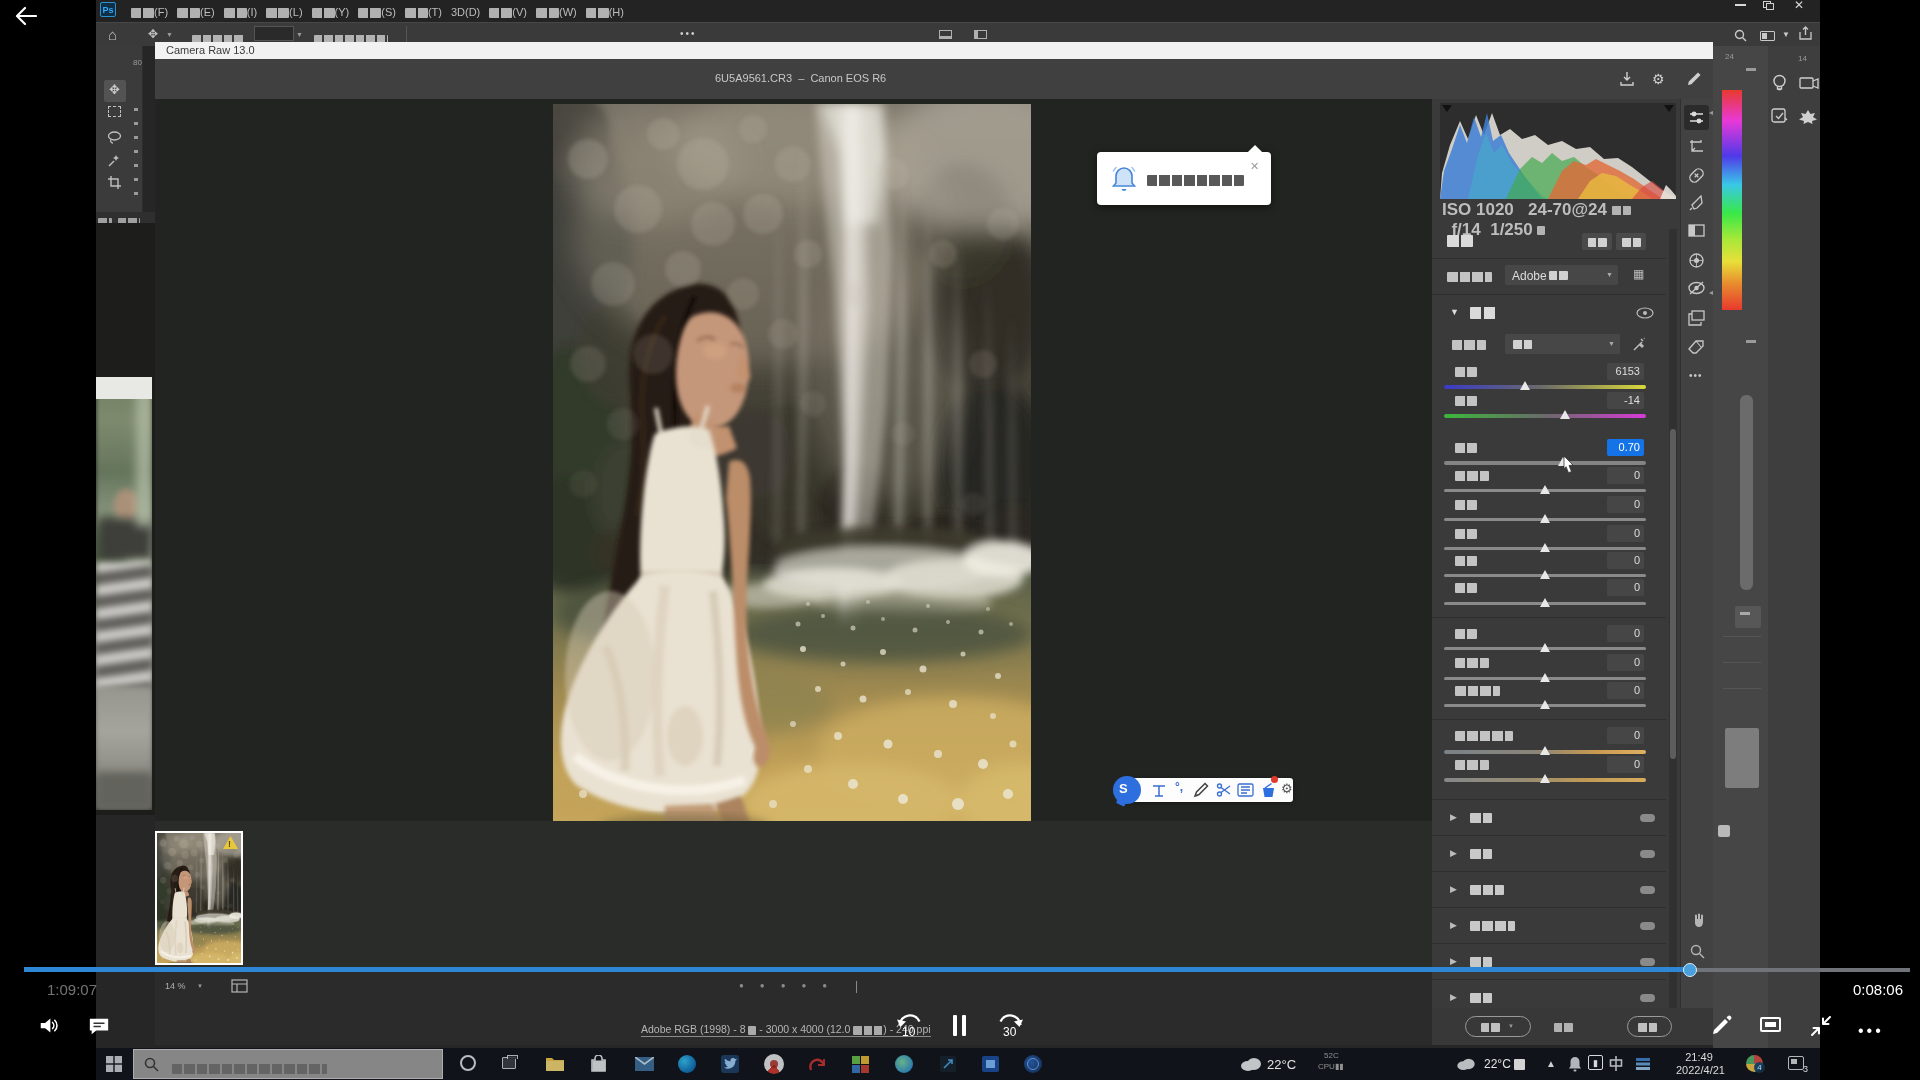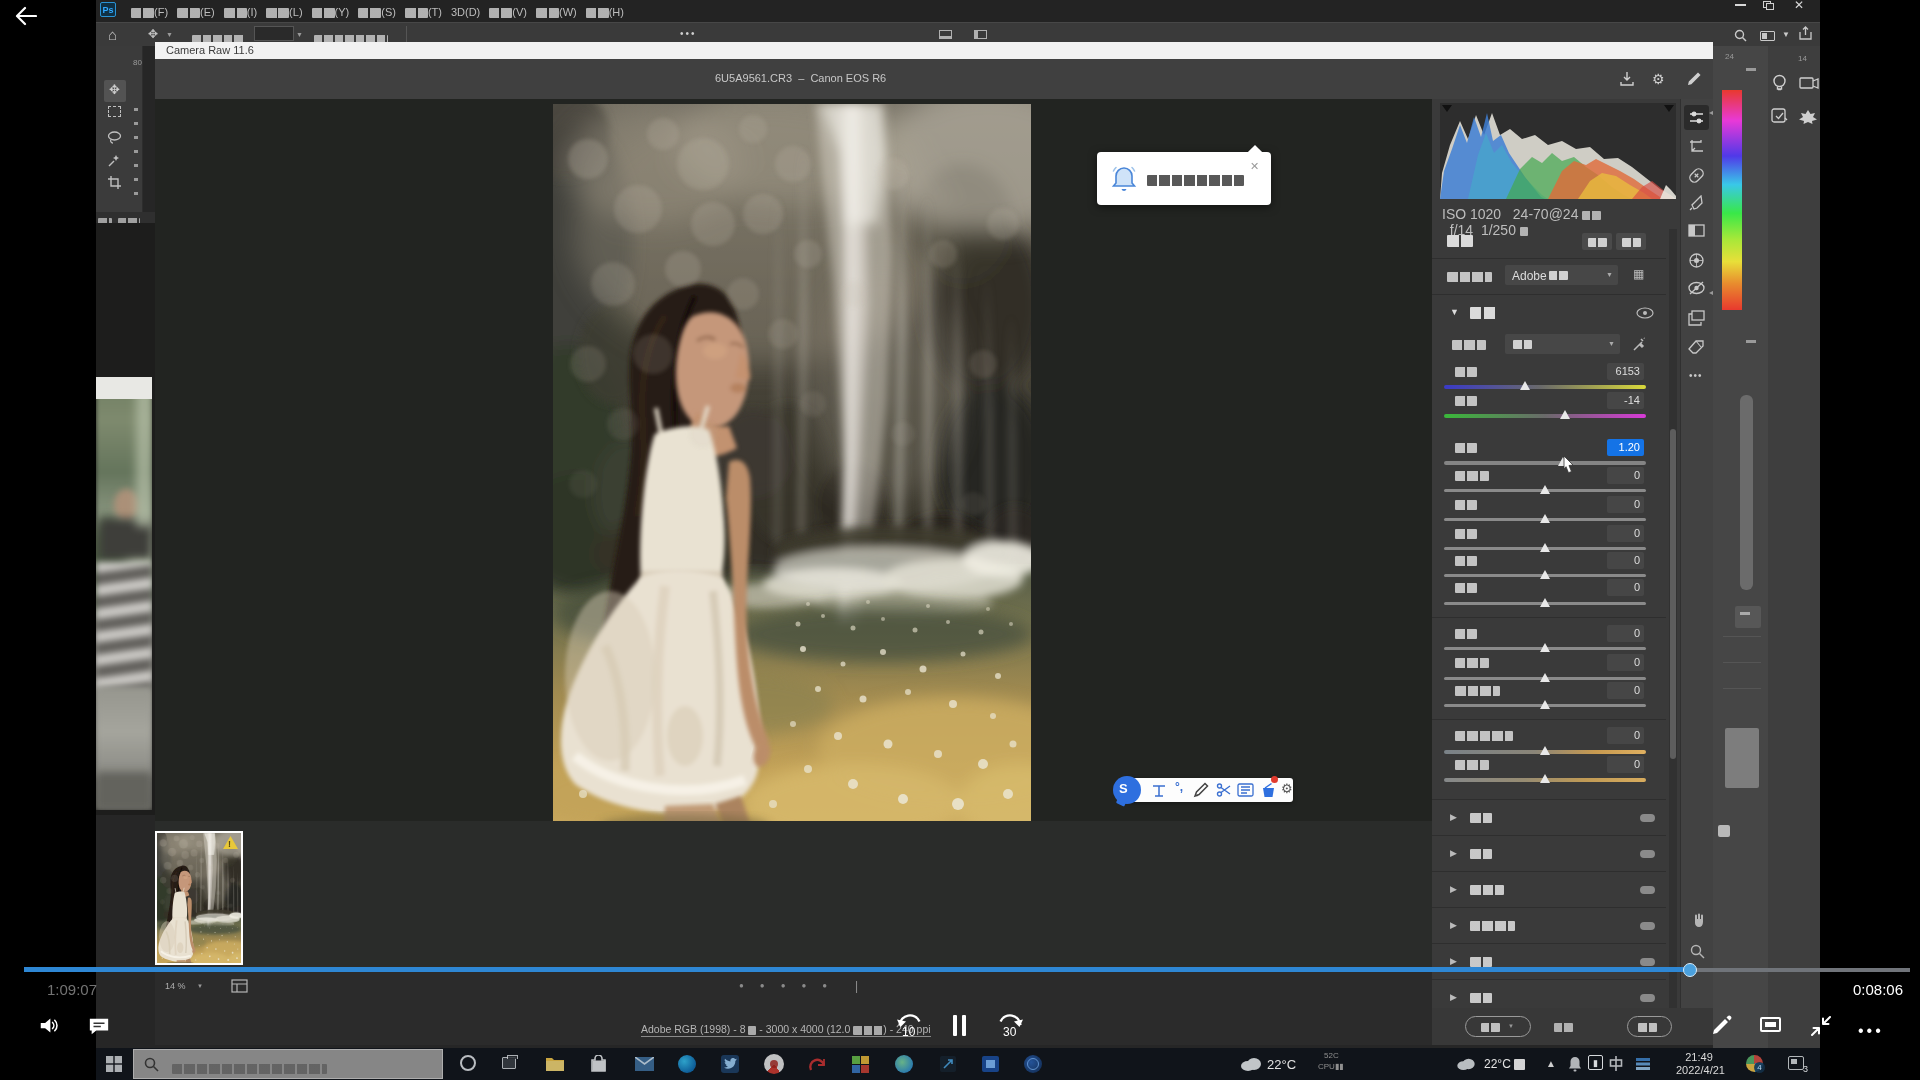--- a/index.html
+++ b/index.html
@@ -96,21 +96,21 @@
   <div style="position:absolute;left:4px;top:142px;width:52px;height:40px;background:#3e3e3a;filter:blur(5px);"></div>
   <div style="position:absolute;left:0px;top:185px;width:56px;height:128px;background:repeating-linear-gradient(172deg,#c9c7c3 0 11px,#62605c 11px 23px);filter:blur(3px);"></div>
   <div style="position:absolute;left:0px;top:310px;width:56px;height:90px;background:linear-gradient(180deg,#96968e,#a5a59d 50%,#8a8a84);filter:blur(3px);"></div>
   <div style="position:absolute;left:0px;top:395px;width:56px;height:38px;background:#63635d;filter:blur(4px);"></div>
   <div style="position:absolute;left:40px;top:0px;width:16px;height:150px;background:#b8c2aa;filter:blur(5px);opacity:.7;"></div>
 </div>
 
 <div class="abs" style="left:142px;top:975px;width:13px;height:65px;background:#333;border:1px solid #444;"></div>
 <div class="abs" style="left:96px;top:815px;width:59px;height:233px;background:#262626;"></div>
 
-<div class="abs" style="left:155px;top:42px;width:1558px;height:17px;background:#f2f2f2;color:#3a3a3a;font-size:11px;line-height:17px;padding-left:11px;">Camera Raw 11.6</div>
+<div class="abs" style="left:155px;top:42px;width:1558px;height:17px;background:#f2f2f2;color:#3a3a3a;font-size:11px;line-height:17px;padding-left:11px;">Camera Raw 13.0</div>
 
 <div class="abs" style="left:155px;top:59px;width:1558px;height:40px;background:#404040;"></div>
 <div class="abs" style="left:715px;top:72px;width:330px;color:#c7c7c7;font-size:11px;">6U5A9561.CR3&nbsp;&nbsp;–&nbsp;&nbsp;Canon EOS R6</div>
 <div class="abs" id="hdricons" style="left:1610px;top:70px;color:#cfcfcf;">
   <svg class="abs" style="left:8px;top:0px;" width="18" height="18" viewBox="0 0 18 18" fill="none" stroke="#cfcfcf" stroke-width="1.4">
     <path d="M9 2v8M6 7l3 3 3-3"></path>
     <path d="M3 12v3h12v-3"></path>
   </svg>
   <span class="abs" style="left:42px;top:1px;font-size:14px;">⚙</span>
   <svg class="abs" style="left:76px;top:1px;" width="16" height="16" viewBox="0 0 16 16" stroke="#cfcfcf" stroke-width="1.5" fill="none">
@@ -359,21 +359,21 @@
     <path d="M28 96 L38 52 L46 30 L54 50 L62 42 L72 60 L82 72 L92 82 L102 92 L108 96 Z" fill="#3fb8c8" opacity="0.45"></path>
     <path d="M66 96 L80 66 L92 54 L102 60 L112 50 L122 58 L134 54 L146 64 L158 72 L172 84 L184 92 L192 96 Z" fill="#43a84f" opacity="0.7"></path>
     <path d="M108 96 L122 68 L134 58 L146 62 L156 56 L168 62 L180 68 L194 76 L208 86 L220 94 L226 96 Z" fill="#e06a38" opacity="0.8"></path>
     <path d="M138 96 L150 78 L162 70 L176 73 L190 82 L204 90 L212 96 Z" fill="#e8bc3e" opacity="0.8"></path>
     <path d="M192 96 L202 84 L212 78 L222 86 L230 92 L234 96 Z" fill="#d84a42" opacity="0.65"></path>
     <path d="M220 96 L226 82 L231 87 L236 93 L236 96 Z" fill="#e8e6de" opacity="0.9"></path>
     <path d="M2 2 l10 0 l-5 7 z" fill="#111"></path>
     <path d="M224 2 l10 0 l-5 7 z" fill="#111"></path>
   </svg>
 
-  <div class="abs" style="left:10px;top:107px;width:230px;color:#bdbdbd;font-size:14px;">ISO 1020&nbsp;&nbsp;&nbsp;24-70@24 <span class="zh zh9" style="width:19px;"></span>&nbsp;&nbsp;f/14&nbsp;&nbsp;1/250 <span class="zh zh9" style="width:8px;"></span></div>
+  <div class="abs" style="left:10px;top:101px;width:230px;color:#bdbdbd;font-size:17px;font-weight:bold;">ISO 1020&nbsp;&nbsp;&nbsp;24-70@24 <span class="zh zh9" style="width:19px;"></span>&nbsp;&nbsp;f/14&nbsp;&nbsp;1/250 <span class="zh zh9" style="width:8px;"></span></div>
 
   <div class="abs" style="left:15px;top:135px;"><span class="zh zh12" style="width:26px;color:#e8e8e8;"></span></div>
   <div class="abs" style="left:150px;top:134px;width:30px;height:17px;background:#4a4a4a;border-radius:2px;text-align:center;"><span class="zh zh9" style="width:19px;color:#ddd;margin-top:4px;"></span></div>
   <div class="abs" style="left:184px;top:134px;width:30px;height:17px;background:#4a4a4a;border-radius:2px;text-align:center;"><span class="zh zh9" style="width:19px;color:#ddd;margin-top:4px;"></span></div>
   <div class="abs" style="left:0px;top:159px;width:234px;border-top:1px solid #2e2e2e;"></div>
 
   <div class="abs" style="left:15px;top:171px;"><span class="zh" style="width:45px;color:#cfcfcf;"></span></div>
   <div class="abs" style="left:73px;top:166px;width:113px;height:20px;background:#474747;border-radius:2px;color:#ddd;">
      <span style="position:absolute;left:7px;top:4px;font-size:12px;">Adobe</span>
       <span class="zh zh9" style="position:absolute;left:44px;top:6px;width:19px;"></span>
@@ -403,21 +403,21 @@
   <div class="abs" style="left:175px;top:264px;width:37px;height:17px;background:#464646;border-radius:2px;text-align:right;padding:2px 4px;color:#ddd;font-size:11px;">6153</div>
   <div class="abs" style="left:12px;top:286px;width:202px;height:4px;border-radius:2px;background:linear-gradient(90deg,#3a3ac8,#6a6a6a 48%,#d8d83a);"></div>
   <div class="abs" style="left:88px;top:282px;width:0;height:0;border-left:5px solid transparent;border-right:5px solid transparent;border-bottom:9px solid #e8e8e8;"></div>
 
   <div class="abs" style="left:23px;top:295px;"><span class="zh" style="width:22px;color:#cfcfcf;"></span></div>
   <div class="abs" style="left:175px;top:293px;width:37px;height:17px;background:#464646;border-radius:2px;text-align:right;padding:2px 4px;color:#ddd;font-size:11px;">-14</div>
   <div class="abs" style="left:12px;top:315px;width:202px;height:4px;border-radius:2px;background:linear-gradient(90deg,#3ab83a,#6a6a6a 50%,#d83ad8);"></div>
   <div class="abs" style="left:128px;top:311px;width:0;height:0;border-left:5px solid transparent;border-right:5px solid transparent;border-bottom:9px solid #e8e8e8;"></div>
 
   <div class="abs" style="left:23px;top:342px;"><span class="zh" style="width:22px;color:#cfcfcf;"></span></div>
-  <div class="abs" style="left:175px;top:340px;width:37px;height:17px;background:#1473e6;border-radius:2px;text-align:right;padding:2px 4px;color:#fff;font-size:11px;">1.20</div>
+  <div class="abs" style="left:175px;top:340px;width:37px;height:17px;background:#1473e6;border-radius:2px;text-align:right;padding:2px 4px;color:#fff;font-size:11px;">0.70</div>
   <div class="abs" style="left:12px;top:362px;width:202px;height:4px;border-radius:2px;background:#848484;"></div>
   <div class="abs" style="left:126px;top:358px;width:0;height:0;border-left:5px solid transparent;border-right:5px solid transparent;border-bottom:9px solid #e8e8e8;"></div>
   <svg class="abs" style="left:130px;top:356px;" width="14" height="20" viewBox="0 0 14 20">
       <path d="M2 1l9 9-4 .5 2.5 6-3 1.2-2.5-6L2 14z" fill="#fff" stroke="#333" stroke-width="0.8"></path>
     </svg>
 
   <div class="abs" style="left:23px;top:370px;"><span class="zh" style="width:34px;color:#cfcfcf;"></span></div>
   <div class="abs" style="left:175px;top:368px;width:37px;height:17px;background:#464646;border-radius:2px;text-align:right;padding:2px 4px;color:#ddd;font-size:11px;">0</div>
   <div class="abs" style="left:12px;top:390px;width:202px;height:3px;border-radius:2px;background:#8a8a8a;"></div>
   <div class="abs" style="left:108px;top:386px;width:0;height:0;border-left:5px solid transparent;border-right:5px solid transparent;border-bottom:9px solid #e8e8e8;"></div>

